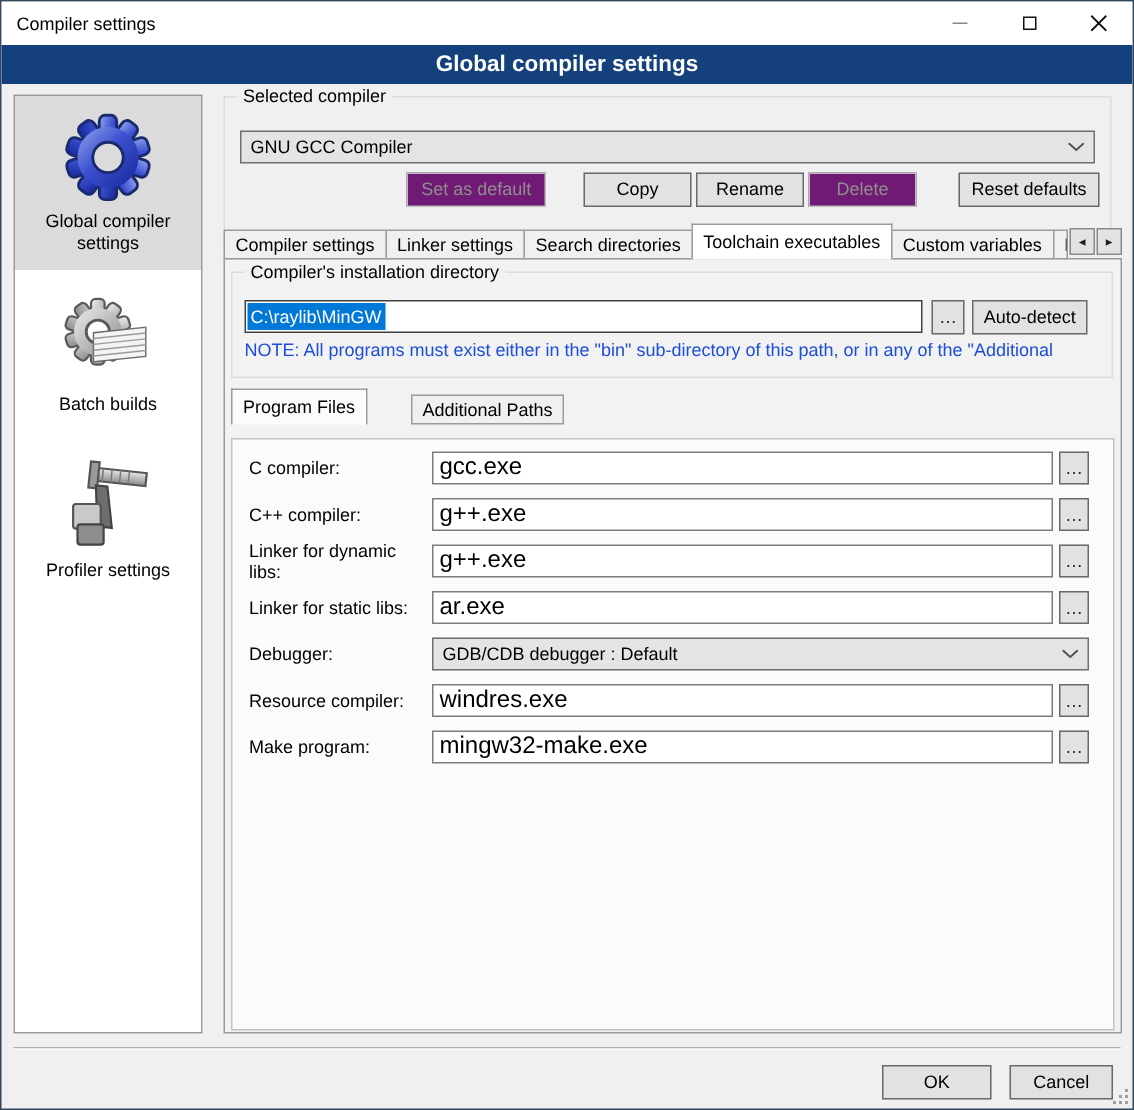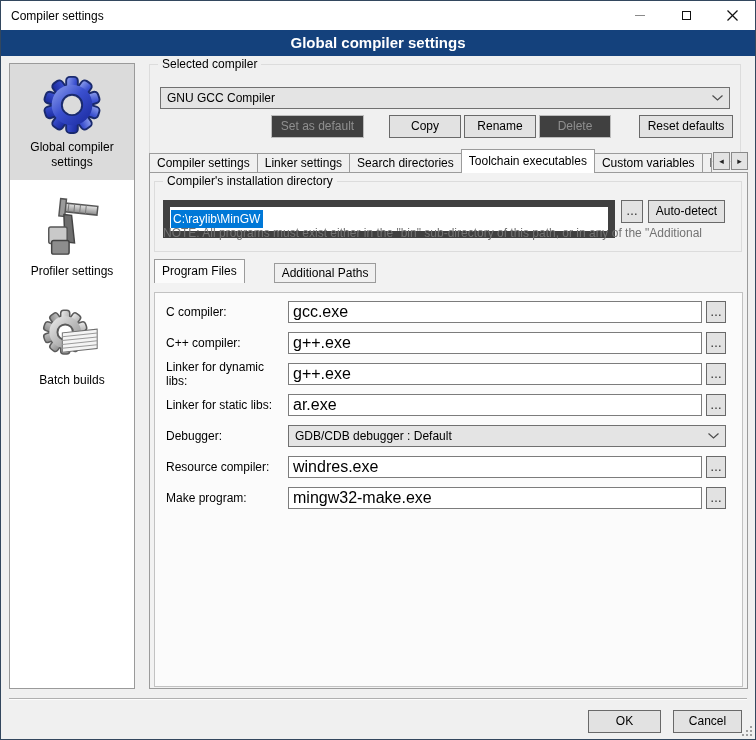--- a/index.html
+++ b/index.html
@@ -37,21 +37,21 @@
   .group-label { position:absolute; top:-8px; left:8px; background:#f0f0f0; padding:0 4px; line-height:15px; }
   .group-sel { left:148px; top:63px; width:592px; height:98px; }
 
   .combo { background:#e4e4e4; border:1px solid #707070; height:22px; display:flex;
            align-items:center; padding:0 6px; cursor:default; }
   .combo .combo-text { flex:1; overflow:hidden; white-space:nowrap; }
   .combo-main { position:absolute; left:10px; right:10px; top:22px; }
 
   .btn { background:#e2e2e2; border:1px solid #696969; height:23px; line-height:21px;
          text-align:center; cursor:default; }
-  .btn.disabled { background:#404040; border-color:#bcbcbc; color:#8f8f8f; }
+  .btn.disabled { background:#701a75; border-color:#bcbcbc; color:#8f8f8f; }
   .btn-row { position:absolute; left:10px; right:7px; top:50px; display:flex; justify-content:flex-end; }
   .btn-row .btn { flex:none; }
   .b-setdef { width:93px; margin-right:25px; }
   .b-copy, .b-rename, .b-delete { width:72px; margin-right:3px; }
   .b-delete { margin-right:0; }
   .b-reset { width:94px; margin-left:28px; }
 
   
   .tabstrip { position:absolute; left:148px; top:148px; width:599px; height:24px;
               display:flex; align-items:flex-end; z-index:3; }
@@ -65,26 +65,26 @@
                display:flex; align-items:center; justify-content:center; font-size:9px; color:#222;
                margin-left:1px; cursor:default; }
 
   
   .page { position:absolute; left:148px; top:171px; width:599px; height:517px;
           background:#f2f2f2; border:1px solid #9b9b9b; z-index:2; }
 
   .group-inst { left:4px; top:8px; right:5px; height:71px; }
   .group-inst .group-label { background:#f2f2f2; }
   .inst-row { position:absolute; left:8px; top:18px; right:8px; height:22px; display:flex; }
-  .textbox-focus { width:452px; height:38px; background:#fff; border:7px solid #404040;
+  .textbox-focus { width:452px; height:22px; background:#fff; border:1px solid #404040;
                    display:flex; align-items:center; overflow:hidden; }
   .sel-text { background:#0078d7; color:#fff; padding:2px 3px 2px 2px; margin-left:1px; white-space:nowrap; }
   .b-browse-top { width:22px; margin-left:6px; color:#222; }
   .b-autodetect { width:77px; margin-left:5px; }
-  .note { position:absolute; left:8px; top:44px; right:1px; color:#737373;
+  .note { position:absolute; left:8px; top:44px; right:1px; color:#1d4ed8;
           white-space:nowrap; overflow:hidden; }
 
   
   .subtabstrip { position:absolute; left:4px; top:86px; height:24px; display:flex; align-items:flex-end; z-index:3;gap:30px; }
   .subtabstrip .tab { background:#f0f0f0; }
   .subtabstrip .tab.active { background:#fbfbfb; }
   .inner-page { position:absolute; left:4px; top:119px; width:589px; height:395px;
                 background:#fbfbfb; border:1px solid #c2c2c2; padding:8px 16px 0 11px; }
 
   .tc-row { display:flex; align-items:center; height:22px; margin-bottom:9px; }
@@ -151,20 +151,58 @@
               <rect x="-6" y="-29" width="12" height="58" rx="4"></rect>
             </g>
           <g transform="rotate(144)">
               <rect x="-6" y="-29" width="12" height="58" rx="4"></rect>
             </g>
           <circle r="21" stroke="none"></circle>
         </g>
         <circle cx="32" cy="33" r="10.5" fill="#dbdbdb" stroke="#1a2a6e" stroke-width="2"></circle>
       </svg>
       <div class="side-label">Global compiler settings</div>
+    </div>
+
+    <div class="side-item">
+      <svg class="icon64" width="62" height="64" viewBox="0 0 64 64">
+        <defs>
+          <linearGradient id="ggray" x1="0" y1="0" x2="1" y2="1">
+            <stop offset="0" stop-color="#ededed"></stop>
+              <stop offset="1" stop-color="#8a8a8a"></stop>
+          </linearGradient>
+        </defs>
+        <g transform="translate(25,27) scale(0.78)" fill="url(#ggray)" stroke="#5a5a5a" stroke-width="2">
+          <g>
+              <rect x="-6" y="-29" width="12" height="58" rx="4"></rect>
+            </g>
+          <g transform="rotate(36)">
+              <rect x="-6" y="-29" width="12" height="58" rx="4"></rect>
+            </g>
+          <g transform="rotate(72)">
+              <rect x="-6" y="-29" width="12" height="58" rx="4"></rect>
+            </g>
+          <g transform="rotate(108)">
+              <rect x="-6" y="-29" width="12" height="58" rx="4"></rect>
+            </g>
+          <g transform="rotate(144)">
+              <rect x="-6" y="-29" width="12" height="58" rx="4"></rect>
+            </g>
+          <circle r="21" stroke="none"></circle>
+        </g>
+        <circle cx="25" cy="27" r="8" fill="#fff" stroke="#5a5a5a" stroke-width="2"></circle>
+        <g transform="skewY(-6)">
+          <rect x="22" y="30" width="36" height="20" fill="#f4f4f4" stroke="#6d6d6d"></rect>
+          <line x1="22" y1="34" x2="58" y2="34" stroke="#9a9a9a"></line>
+          <line x1="22" y1="38" x2="58" y2="38" stroke="#9a9a9a"></line>
+          <line x1="22" y1="42" x2="58" y2="42" stroke="#9a9a9a"></line>
+          <line x1="22" y1="46" x2="58" y2="46" stroke="#9a9a9a"></line>
+        </g>
+      </svg>
+      <div class="side-label">Batch builds</div>
     </div>
 
     <div class="side-item">
       <svg class="icon64" width="62" height="66" viewBox="0 0 64 64">
         <defs>
           <linearGradient id="gmet" x1="0" y1="0" x2="0" y2="1">
             <stop offset="0" stop-color="#e8e8e8"></stop>
               <stop offset="1" stop-color="#8b8b8b"></stop>
           </linearGradient>
         </defs>
@@ -175,58 +213,20 @@
           <line x1="40" y1="8" x2="40" y2="17" stroke="#777"></line>
             <line x1="46" y1="8" x2="46" y2="17" stroke="#777"></line>
           <rect x="19" y="4" width="6" height="18" fill="#9a9a9a" stroke="#555" stroke-width="1.5"></rect>
           <polygon points="24,20 32,20 38,48 28,48" fill="#6e6e6e" stroke="#444" stroke-width="1.5"></polygon>
         </g>
         <rect x="8" y="32" width="19" height="17" rx="2" fill="#c9c9c9" stroke="#555" stroke-width="1.5"></rect>
         <rect x="11" y="46" width="18" height="14" rx="2" fill="#8d8d8d" stroke="#444" stroke-width="1.5"></rect>
       </svg>
       <div class="side-label">Profiler settings</div>
     </div>
-
-    <div class="side-item">
-      <svg class="icon64" width="62" height="64" viewBox="0 0 64 64">
-        <defs>
-          <linearGradient id="ggray" x1="0" y1="0" x2="1" y2="1">
-            <stop offset="0" stop-color="#ededed"></stop>
-              <stop offset="1" stop-color="#8a8a8a"></stop>
-          </linearGradient>
-        </defs>
-        <g transform="translate(25,27) scale(0.78)" fill="url(#ggray)" stroke="#5a5a5a" stroke-width="2">
-          <g>
-              <rect x="-6" y="-29" width="12" height="58" rx="4"></rect>
-            </g>
-          <g transform="rotate(36)">
-              <rect x="-6" y="-29" width="12" height="58" rx="4"></rect>
-            </g>
-          <g transform="rotate(72)">
-              <rect x="-6" y="-29" width="12" height="58" rx="4"></rect>
-            </g>
-          <g transform="rotate(108)">
-              <rect x="-6" y="-29" width="12" height="58" rx="4"></rect>
-            </g>
-          <g transform="rotate(144)">
-              <rect x="-6" y="-29" width="12" height="58" rx="4"></rect>
-            </g>
-          <circle r="21" stroke="none"></circle>
-        </g>
-        <circle cx="25" cy="27" r="8" fill="#fff" stroke="#5a5a5a" stroke-width="2"></circle>
-        <g transform="skewY(-6)">
-          <rect x="22" y="30" width="36" height="20" fill="#f4f4f4" stroke="#6d6d6d"></rect>
-          <line x1="22" y1="34" x2="58" y2="34" stroke="#9a9a9a"></line>
-          <line x1="22" y1="38" x2="58" y2="38" stroke="#9a9a9a"></line>
-          <line x1="22" y1="42" x2="58" y2="42" stroke="#9a9a9a"></line>
-          <line x1="22" y1="46" x2="58" y2="46" stroke="#9a9a9a"></line>
-        </g>
-      </svg>
-      <div class="side-label">Batch builds</div>
-    </div>
   </div>
 
   <div class="groupbox group-sel">
     <span class="group-label">Selected compiler</span>
     <div class="combo combo-main">
       <span class="combo-text">GNU GCC Compiler</span>
       <svg width="11" height="6" viewBox="0 0 11 6">
         <polyline points="0.5,0.5 5.5,5 10.5,0.5" fill="none" stroke="#4d4d4d" stroke-width="1.2"></polyline>
       </svg>
     </div>

